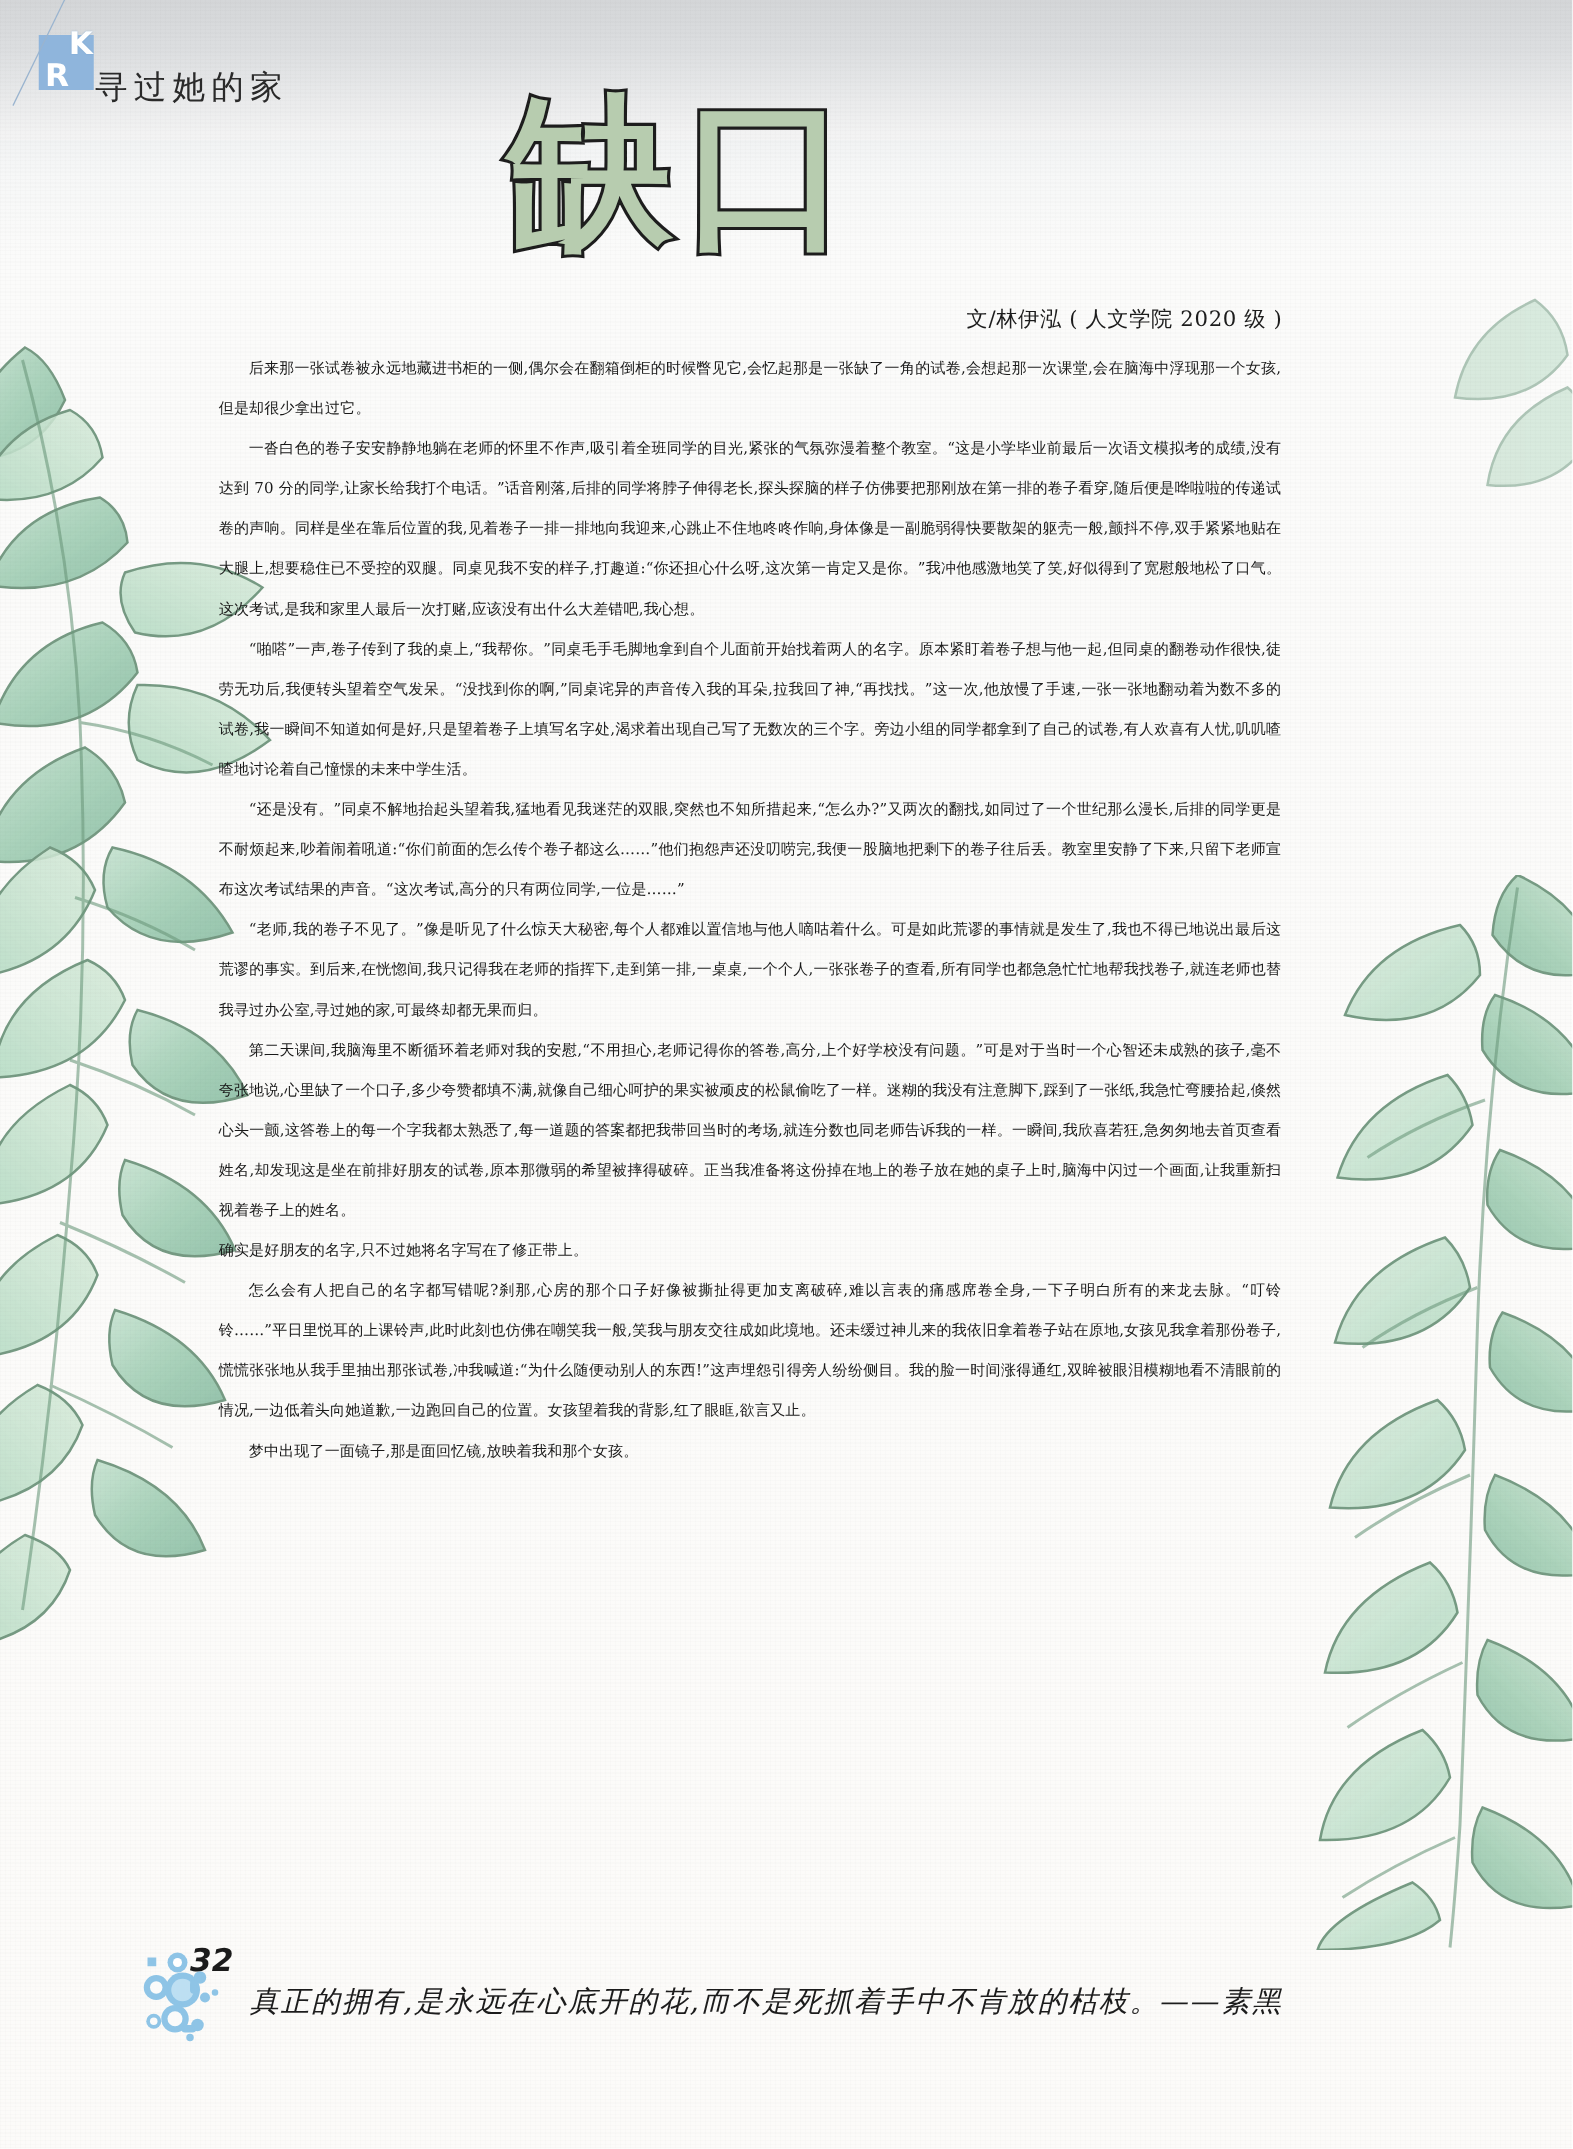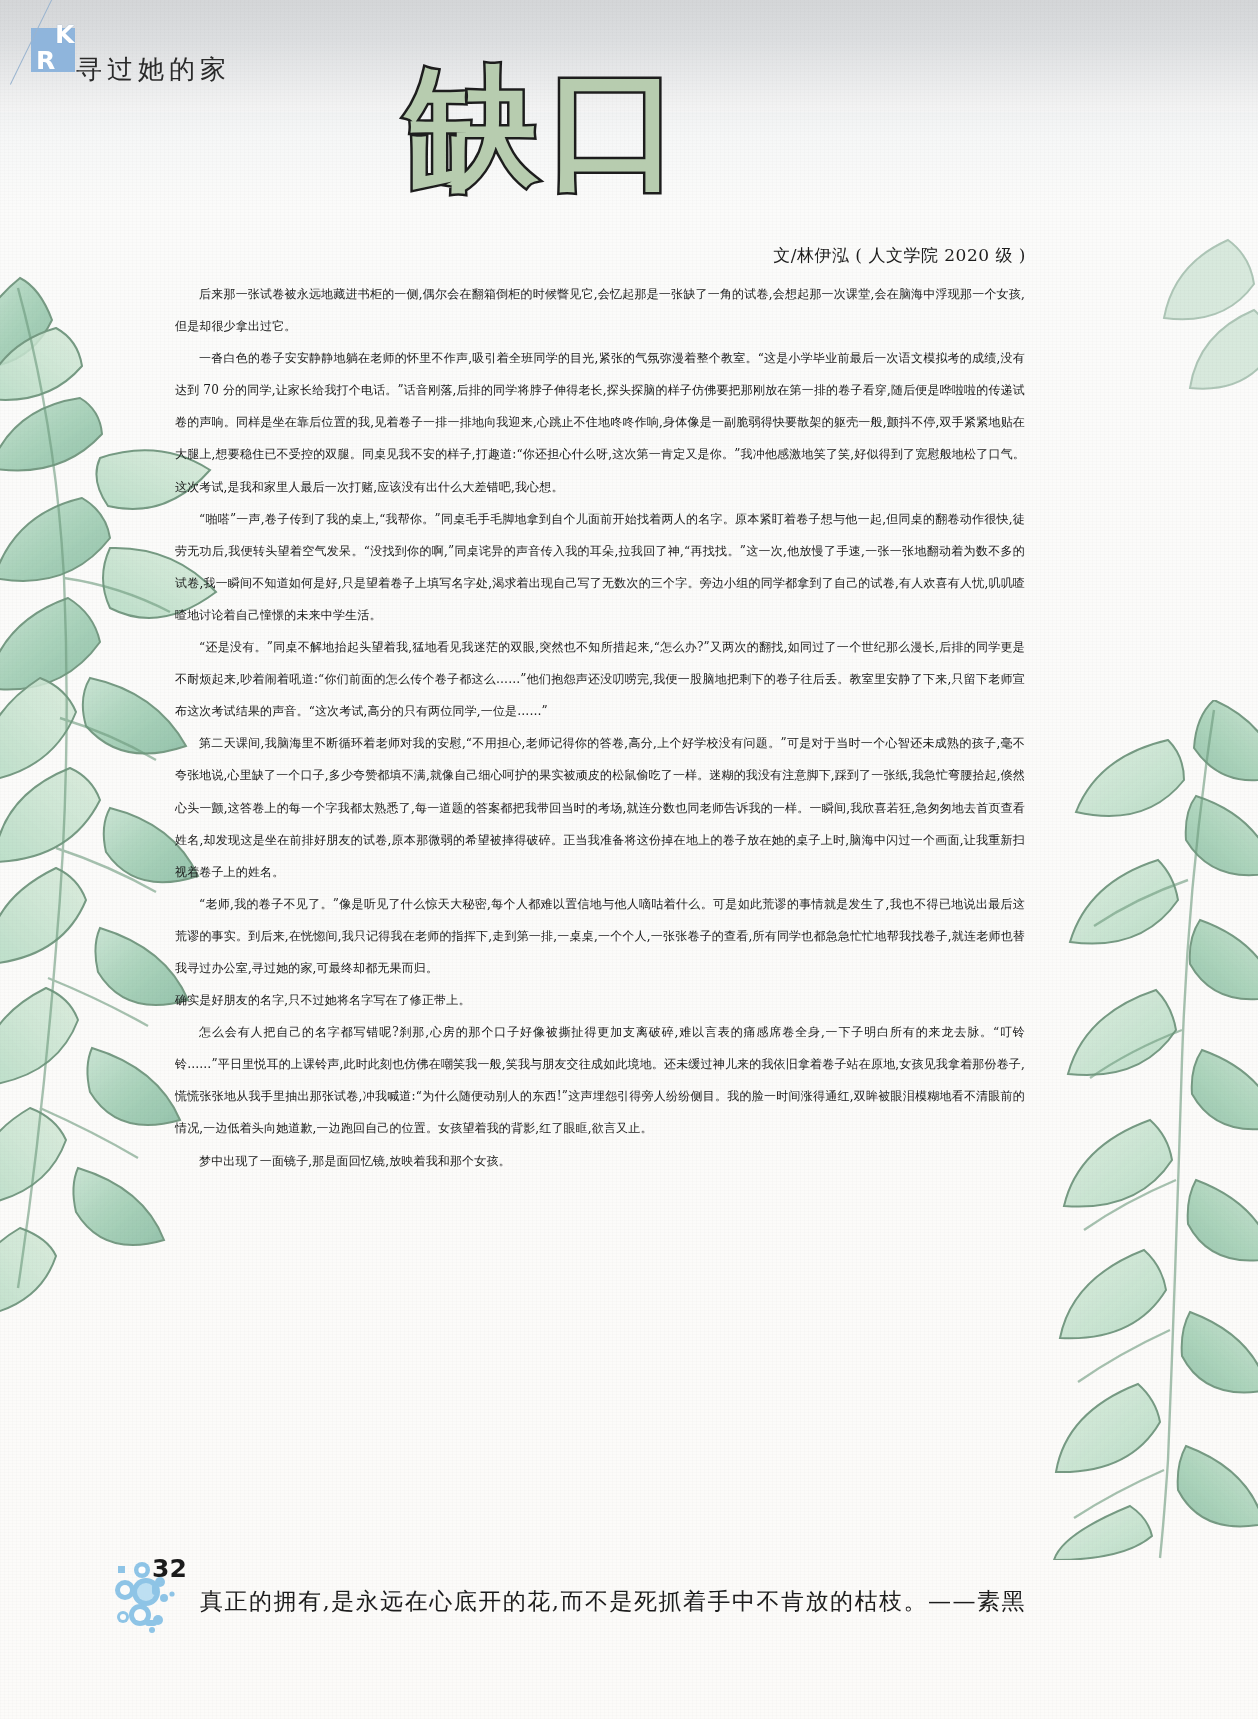--- a/index.html
+++ b/index.html
@@ -49,21 +49,21 @@
   }
   .header-title{
     position:absolute;left:76px;top:52px;
     font-family:"DejaVu Serif","Liberation Serif",serif;
     font-size:26px;letter-spacing:5px;color:#2a2a2a;white-space:nowrap;
   }
 
   
   .article-title{
     position:absolute;left:406px;top:66px;width:330px;height:160px;
-    font-family:Liberation Mono, monospace;
+    font-family:Liberation Serif, serif;
     font-weight:bold;font-size:132px;line-height:1.12;letter-spacing:10px;
     color:#b7ccaf;
     -webkit-text-stroke:5px #1d1d1d;
     paint-order:stroke fill;
     white-space:nowrap;
   }
 
   .byline{
     position:absolute;right:232px;top:244px;
     font-size:17px;color:#1c1c1c;letter-spacing:0.5px;white-space:nowrap;
@@ -73,21 +73,21 @@
   .body-col{
     position:absolute;left:175px;top:278px;width:850px;
     font-size:12px;line-height:32.1px;color:#191919;
     text-align:justify;text-justify:inter-ideograph;
     letter-spacing:0.15px;
   }
   .body-col p{margin:0;padding:0;text-indent:2em;}
   .body-col p.noindent{text-indent:0;}
 
   
-  .footer{position:absolute;left:0;top:1552px;width:1258px;height:120px;}
+  .footer{position:absolute;left:0;top:1552px;width:1258px;height:120px;font-style:italic;}
   .bubbles{position:absolute;left:112px;top:6px;width:84px;height:84px;}
   .page-num{
     position:absolute;left:152px;top:2px;
     font-family:"DejaVu Sans","Liberation Sans",sans-serif;
     font-weight:bold;font-size:25px;color:#1b1b1b;
   }
   .footer-quote{
     position:absolute;left:200px;top:34px;
     font-family:"DejaVu Serif","Liberation Serif",serif;
     font-size:23px;letter-spacing:1.5px;color:#1c1c1c;white-space:nowrap;
@@ -212,22 +212,22 @@
 
   <div class="article-title">缺口</div>
 
   <div class="byline">文/林伊泓 ( 人文学院 2020 级 )</div>
 
   <div class="body-col" id="body-col">
       <p>后来那一张试卷被永远地藏进书柜的一侧,偶尔会在翻箱倒柜的时候瞥见它,会忆起那是一张缺了一角的试卷,会想起那一次课堂,会在脑海中浮现那一个女孩,但是却很少拿出过它。</p>
       <p>一沓白色的卷子安安静静地躺在老师的怀里不作声,吸引着全班同学的目光,紧张的气氛弥漫着整个教室。“这是小学毕业前最后一次语文模拟考的成绩,没有达到 70 分的同学,让家长给我打个电话。”话音刚落,后排的同学将脖子伸得老长,探头探脑的样子仿佛要把那刚放在第一排的卷子看穿,随后便是哗啦啦的传递试卷的声响。同样是坐在靠后位置的我,见着卷子一排一排地向我迎来,心跳止不住地咚咚作响,身体像是一副脆弱得快要散架的躯壳一般,颤抖不停,双手紧紧地贴在大腿上,想要稳住已不受控的双腿。同桌见我不安的样子,打趣道:“你还担心什么呀,这次第一肯定又是你。”我冲他感激地笑了笑,好似得到了宽慰般地松了口气。这次考试,是我和家里人最后一次打赌,应该没有出什么大差错吧,我心想。</p>
       <p>“啪嗒”一声,卷子传到了我的桌上,“我帮你。”同桌毛手毛脚地拿到自个儿面前开始找着两人的名字。原本紧盯着卷子想与他一起,但同桌的翻卷动作很快,徒劳无功后,我便转头望着空气发呆。“没找到你的啊,”同桌诧异的声音传入我的耳朵,拉我回了神,“再找找。”这一次,他放慢了手速,一张一张地翻动着为数不多的试卷,我一瞬间不知道如何是好,只是望着卷子上填写名字处,渴求着出现自己写了无数次的三个字。旁边小组的同学都拿到了自己的试卷,有人欢喜有人忧,叽叽喳喳地讨论着自己憧憬的未来中学生活。</p>
       <p>“还是没有。”同桌不解地抬起头望着我,猛地看见我迷茫的双眼,突然也不知所措起来,“怎么办?”又两次的翻找,如同过了一个世纪那么漫长,后排的同学更是不耐烦起来,吵着闹着吼道:“你们前面的怎么传个卷子都这么……”他们抱怨声还没叨唠完,我便一股脑地把剩下的卷子往后丢。教室里安静了下来,只留下老师宣布这次考试结果的声音。“这次考试,高分的只有两位同学,一位是……”</p>
+      <p>“老师,我的卷子不见了。”像是听见了什么惊天大秘密,每个人都难以置信地与他人嘀咕着什么。可是如此荒谬的事情就是发生了,我也不得已地说出最后这荒谬的事实。到后来,在恍惚间,我只记得我在老师的指挥下,走到第一排,一桌桌,一个个人,一张张卷子的查看,所有同学也都急急忙忙地帮我找卷子,就连老师也替我寻过办公室,寻过她的家,可最终却都无果而归。</p>
       <p>第二天课间,我脑海里不断循环着老师对我的安慰,“不用担心,老师记得你的答卷,高分,上个好学校没有问题。”可是对于当时一个心智还未成熟的孩子,毫不夸张地说,心里缺了一个口子,多少夸赞都填不满,就像自己细心呵护的果实被顽皮的松鼠偷吃了一样。迷糊的我没有注意脚下,踩到了一张纸,我急忙弯腰拾起,倏然心头一颤,这答卷上的每一个字我都太熟悉了,每一道题的答案都把我带回当时的考场,就连分数也同老师告诉我的一样。一瞬间,我欣喜若狂,急匆匆地去首页查看姓名,却发现这是坐在前排好朋友的试卷,原本那微弱的希望被摔得破碎。正当我准备将这份掉在地上的卷子放在她的桌子上时,脑海中闪过一个画面,让我重新扫视着卷子上的姓名。</p>
-      <p>“老师,我的卷子不见了。”像是听见了什么惊天大秘密,每个人都难以置信地与他人嘀咕着什么。可是如此荒谬的事情就是发生了,我也不得已地说出最后这荒谬的事实。到后来,在恍惚间,我只记得我在老师的指挥下,走到第一排,一桌桌,一个个人,一张张卷子的查看,所有同学也都急急忙忙地帮我找卷子,就连老师也替我寻过办公室,寻过她的家,可最终却都无果而归。</p>
       <p class="noindent">确实是好朋友的名字,只不过她将名字写在了修正带上。</p>
       <p>怎么会有人把自己的名字都写错呢?刹那,心房的那个口子好像被撕扯得更加支离破碎,难以言表的痛感席卷全身,一下子明白所有的来龙去脉。“叮铃铃……”平日里悦耳的上课铃声,此时此刻也仿佛在嘲笑我一般,笑我与朋友交往成如此境地。还未缓过神儿来的我依旧拿着卷子站在原地,女孩见我拿着那份卷子,慌慌张张地从我手里抽出那张试卷,冲我喊道:“为什么随便动别人的东西!”这声埋怨引得旁人纷纷侧目。我的脸一时间涨得通红,双眸被眼泪模糊地看不清眼前的情况,一边低着头向她道歉,一边跑回自己的位置。女孩望着我的背影,红了眼眶,欲言又止。</p>
       <p>梦中出现了一面镜子,那是面回忆镜,放映着我和那个女孩。</p>
     </div>
 
   <div class="footer">
     <div class="bubbles">
       <svg width="84" height="84" viewBox="0 0 84 84">
         <g fill="#8ec4e6">
           <rect x="6" y="8" width="7" height="7"></rect>

